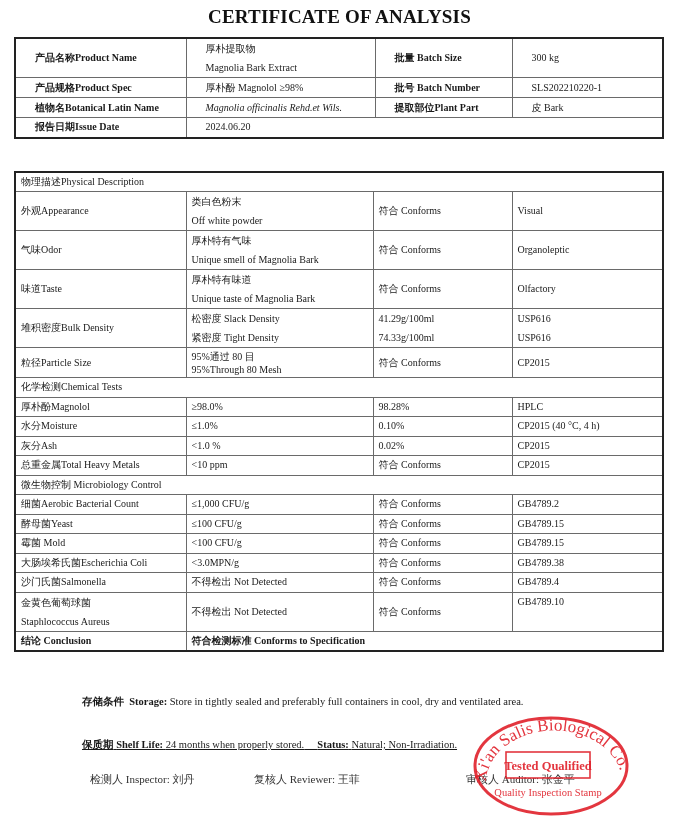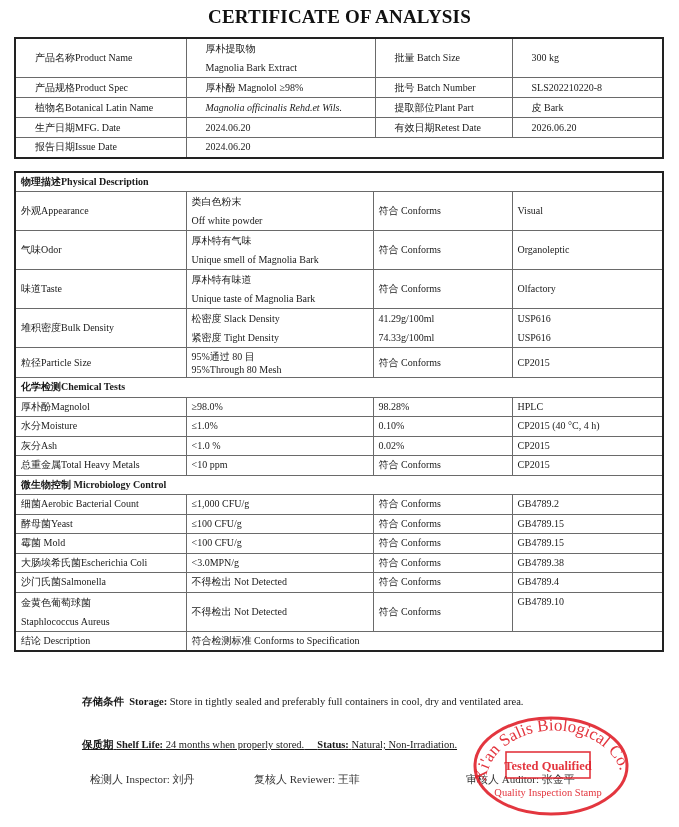--- a/index.html
+++ b/index.html
@@ -5,28 +5,28 @@
   * { box-sizing: border-box; margin: 0; padding: 0; }
   html, body { width: 679px; height: 827px; background: #ffffff; overflow: hidden; }
   body { font-family: "Liberation Serif", "DejaVu Serif", serif; color: #1a1a1a; position: relative; }
   .title { position: absolute; top: 6px; left: 0; width: 679px; text-align: center;
     font-weight: bold; font-size: 19px; letter-spacing: 0.2px; color: #111; }
   table { border-collapse: collapse; position: absolute; left: 14px; width: 648px; table-layout: fixed; }
   td, th { border: 1px solid #6a6a6a; font-size: 10px; padding: 0 5px; vertical-align: middle; line-height: 18px; text-align: left; font-weight: normal; }
   .t1 { top: 37px; border: 2px solid #222; }
   .t1 td { height: 20px; padding-left: 19px; }
   .t1 td.tall { height: 38px; }
-  .b { font-weight: normal; }
+  .b { font-weight: bold; }
   .it { font-style: italic; }
   .t2 { top: 171px; border: 2px solid #222; }
   .t2 th { font-weight: bold; height: 20px; font-size: 10px; }
   .t2 th.c { text-align: center; }
   .t2 td { height: 19.5px; }
   .t2 td.tall { height: 39px; }
-  .t2 td.sec { font-weight: bold; }
+  .t2 td.sec { font-weight: normal; }
   .t2 tr.thick td { border-top: 1.5px solid #333; }
   .cell-stack div { line-height: 19px; }
   .cell-stack-tight div { line-height: 13px; }
   .footer-line { position: absolute; left: 82px; font-size: 10.5px; white-space: nowrap; color: #1a1a1a; }
   .footer-line .b { font-weight: bold; }
   .sig { position: absolute; top: 772px; font-size: 11px; color: #333; white-space: nowrap; }
   .stamp { position: absolute; left: 470px; top: 712px; width: 162px; height: 106px; pointer-events: none; }
 </style>
 </head>
 <body>
@@ -47,33 +47,27 @@
       <div>厚朴提取物</div>
       <div>Magnolia Bark Extract</div>
     </td>
     <td class="tall b">批量  Batch Size</td>
     <td class="tall">300 kg</td>
   </tr>
   <tr>
     <td class="b">产品规格Product Spec</td>
     <td>厚朴酚  Magnolol ≥98%</td>
     <td class="b">批号  Batch Number</td>
-    <td>SLS202210220-8</td>
+    <td>SLS202210220-1</td>
   </tr>
   <tr>
     <td class="b">植物名Botanical Latin Name</td>
     <td class="it">Magnolia officinalis Rehd.et Wils.</td>
     <td class="b">提取部位Plant Part</td>
     <td>皮  Bark</td>
-  </tr>
-  <tr>
-    <td class="b">生产日期MFG. Date</td>
-    <td>2024.06.20</td>
-    <td class="b">有效日期Retest Date</td>
-    <td>2026.06.20</td>
   </tr>
   <tr>
     <td class="b">报告日期Issue Date</td>
     <td colspan="3" style="border-right:none;">2024.06.20</td>
   </tr>
 </tbody>
   </table>
 
 <table class="t2">
   <colgroup>
@@ -200,21 +194,21 @@
   <tr>
     <td class="tall cell-stack">
       <div>金黄色葡萄球菌</div>
       <div>Staphlococcus Aureus</div>
     </td>
     <td class="tall">不得检出  Not Detected</td>
     <td class="tall">符合  Conforms</td>
     <td class="tall" style="vertical-align:top;">GB4789.10</td>
   </tr>
   <tr>
-    <td class="b">结论  Description</td>
+    <td class="b">结论  Conclusion</td>
     <td colspan="3" class="b">符合检测标准  Conforms to Specification</td>
   </tr>
 </tbody>
   </table>
 
 <div class="footer-line" style="top:695px;">
   <span class="b">存储条件</span>&nbsp;
   <span class="b">Storage:</span>
   <span>Store in tightly sealed and preferably full containers in cool, dry and ventilated area.</span>
 </div>

